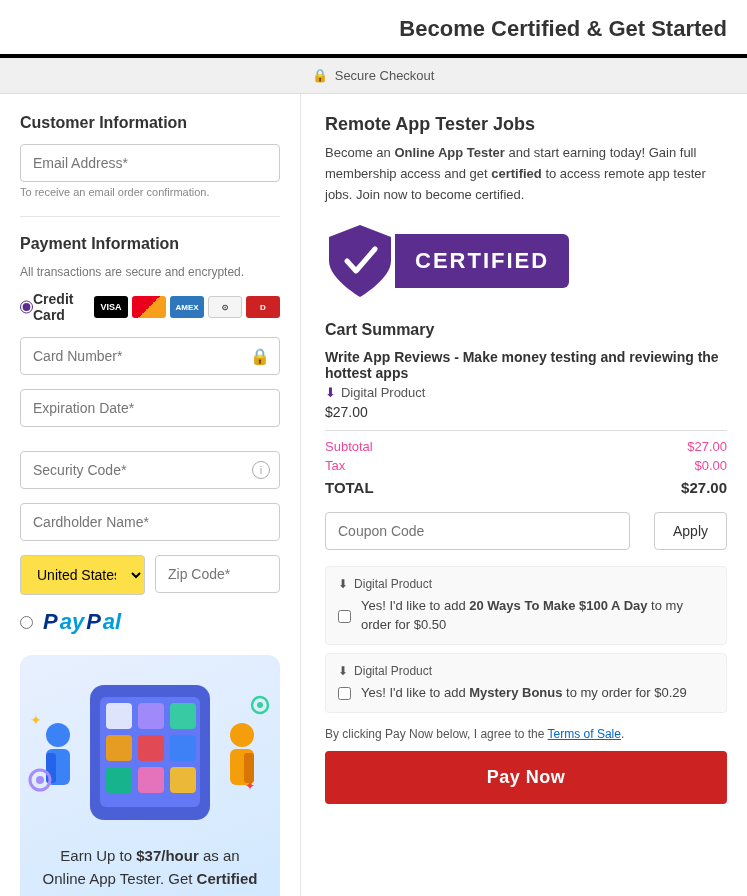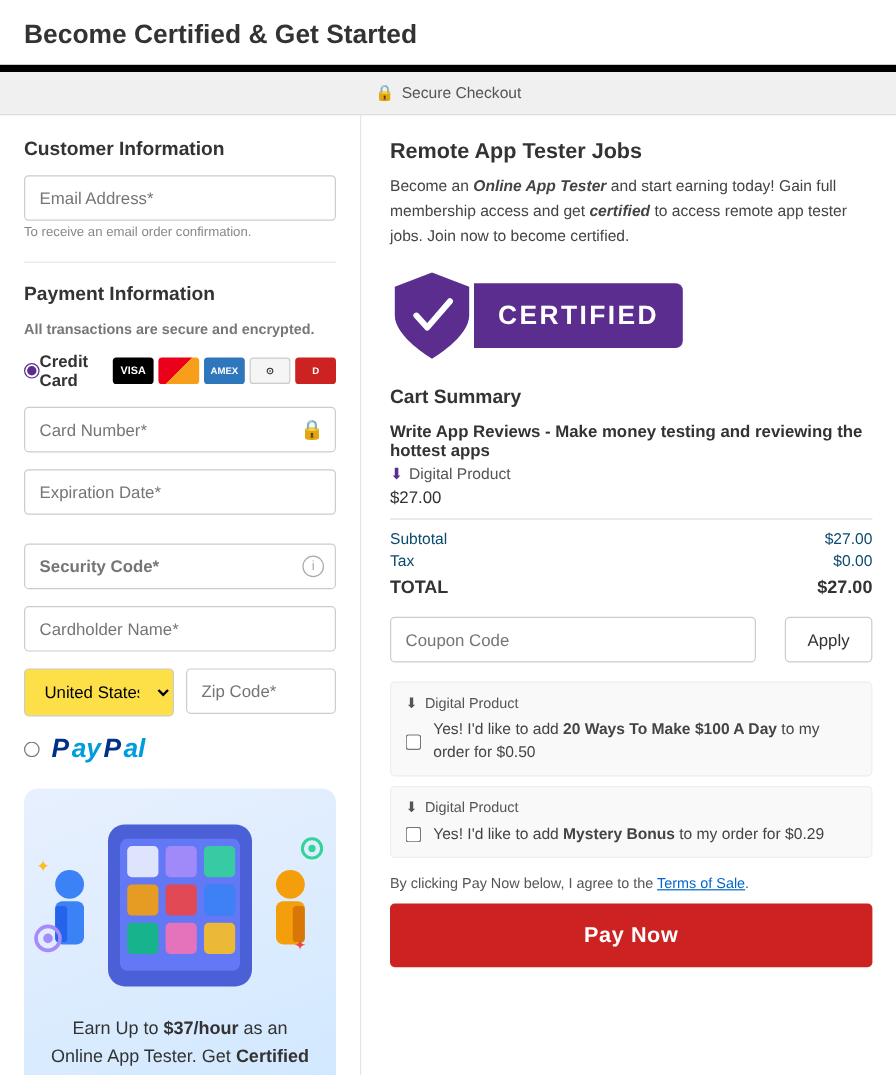--- a/index.html
+++ b/index.html
@@ -1,30 +1,30 @@
 <!DOCTYPE html>
 <html><head>
   <meta charset="utf-8">
   <style>
     * { box-sizing: border-box; margin: 0; padding: 0; }
     body { font-family: Arial, sans-serif; font-size: 14px; color: #333; background: #fff; width: 747px; }
 
     
-    .page-title { text-align: left; font-size: 22px; font-weight: bold; padding: 16px 20px 12px; border-bottom: 6px solid #000000; }
+    .page-title { text-align: right; font-size: 22px; font-weight: bold; padding: 16px 20px 12px; border-bottom: 4px solid #000000; }
     .secure-checkout { background: #f0f0f0; text-align: center; padding: 10px; font-size: 13px; color: #555; display: flex; align-items: center; justify-content: center; gap: 6px; border-bottom: 1px solid #ddd; }
 
     
     .main-layout { display: flex; align-items: flex-start; }
 
     
     .left-col { width: 301px; padding: 20px 20px 20px 20px; border-right: 1px solid #e5e5e5; }
 
     
     .section-title { font-size: 16px; font-weight: bold; margin-bottom: 12px; }
-    .section-sub { font-size: 12px; color: #777; margin-bottom: 12px; font-weight: bold; }
+    .section-sub { font-size: 12px; color: #777; margin-bottom: 12px; }
 
     .form-group { margin-bottom: 14px; }
     .form-group input[type="text"],
     .form-group input[type="email"],
     .form-group input[type="number"] {
       width: 100%; border: 1px solid #ccc; border-radius: 4px; padding: 10px 12px; font-size: 14px; outline: none;
     }
     .field-note { font-size: 11px; color: #888; margin-top: 4px; }
 
     .section-divider { border: none; border-top: 1px solid #e5e5e5; margin: 18px 0; }
@@ -39,21 +39,21 @@
     .radio-label input { accent-color: #5B2D8E; width: 16px; height: 16px; }
 
     .card-number-wrapper { position: relative; }
     .card-number-wrapper input { padding-right: 36px; }
     .lock-icon { position: absolute; right: 10px; top: 50%; transform: translateY(-50%); color: #aaa; font-size: 16px; }
 
     .two-col { display: flex; gap: 24px; margin-bottom: 14px; flex-direction: column; }
     .two-col .form-group { flex: 1; margin-bottom: 0; }
 
     .security-wrapper { position: relative; }
-    .security-wrapper input { padding-right: 36px; font-weight: bold; }
+    .security-wrapper input { padding-right: 36px; }
     .info-icon { position: absolute; right: 10px; top: 50%; transform: translateY(-50%); color: #aaa; font-size: 15px; border: 1px solid #aaa; border-radius: 50%; width: 18px; height: 18px; display: flex; align-items: center; justify-content: center; font-size: 11px; cursor: pointer; }
 
     .country-zip { display: flex; gap: 10px; margin-bottom: 14px; }
     .country-select { flex: 1; }
     .country-select select { width: 100%; border: 1px solid #ccc; border-radius: 4px; padding: 10px 12px; font-size: 14px; background: #fde047; }
     .zip-field { flex: 1; }
     .zip-field input { width: 100%; border: 1px solid #ccc; border-radius: 4px; padding: 10px 12px; font-size: 14px; }
 
     
     .paypal-option { display: flex; align-items: center; gap: 10px; margin-top: 8px; }
@@ -65,36 +65,36 @@
     .illustration { margin-top: 20px; background: linear-gradient(160deg, #e8f0fe 0%, #d0e8ff 100%); border-radius: 12px; padding: 20px 20px 10px; text-align: center; min-height: 220px; display: flex; flex-direction: column; align-items: center; position: relative; overflow: hidden; }
     .illus-svg-container { width: 260px; height: 160px; }
     .illus-caption { margin-top: 10px; font-size: 15px; color: #333; line-height: 1.5; }
     .illus-caption strong { font-weight: bold; }
 
     
     .right-col { flex: 1; padding: 20px 20px 20px 24px; }
     .right-col .section-title { font-size: 18px; margin-bottom: 8px; }
 
     .remote-desc { font-size: 13px; color: #444; line-height: 1.6; margin-bottom: 16px; }
-    .remote-desc strong { font-weight: bold; font-style: italic; }
+    .remote-desc strong { font-weight: bold; }
 
     
     .certified-badge { display: flex; align-items: center; gap: 0; margin-bottom: 20px; }
     .badge-shield { width: 70px; height: 80px; position: relative; }
     .badge-text-block { background: #5B2D8E; color: #fff; font-size: 22px; font-weight: bold; letter-spacing: 2px; padding: 14px 20px; border-radius: 0 6px 6px 0; }
 
     
     .cart-summary-title { font-size: 16px; font-weight: bold; margin-bottom: 10px; }
     .cart-product-name { font-size: 14px; font-weight: bold; color: #333; margin-bottom: 4px; }
     .digital-product-label { display: flex; align-items: center; gap: 5px; color: #555; font-size: 13px; margin-bottom: 4px; }
     .download-icon { color: #5B2D8E; }
     .product-price { font-size: 14px; color: #333; margin-bottom: 10px; }
 
     .cart-divider { border: none; border-top: 1px solid #ddd; margin: 8px 0; }
-    .summary-row { display: flex; justify-content: space-between; font-size: 13px; color: #0c4a6e; margin-bottom: 4px; }
+    .summary-row { display: flex; justify-content: space-between; font-size: 13px; color: #ec4899; margin-bottom: 4px; }
     .summary-total { display: flex; justify-content: space-between; font-size: 15px; font-weight: bold; color: #333; margin: 6px 0; }
     .cart-note { font-size: 11px; color: #888; margin-top: 8px; line-height: 1.4; }
 
     
     .coupon-row { display: flex; gap: 24px; margin-top: 16px; margin-bottom: 16px; }
     .coupon-input { flex: 1; border: 1px solid #ccc; border-radius: 4px; padding: 10px 12px; font-size: 14px; }
     .apply-btn { background: #fff; border: 1px solid #ccc; border-radius: 4px; padding: 10px 18px; font-size: 14px; color: #333; cursor: pointer; font-weight: normal; }
 
     
     .recommended-title { font-size: 15px; font-weight: bold; margin-bottom: 10px; }

